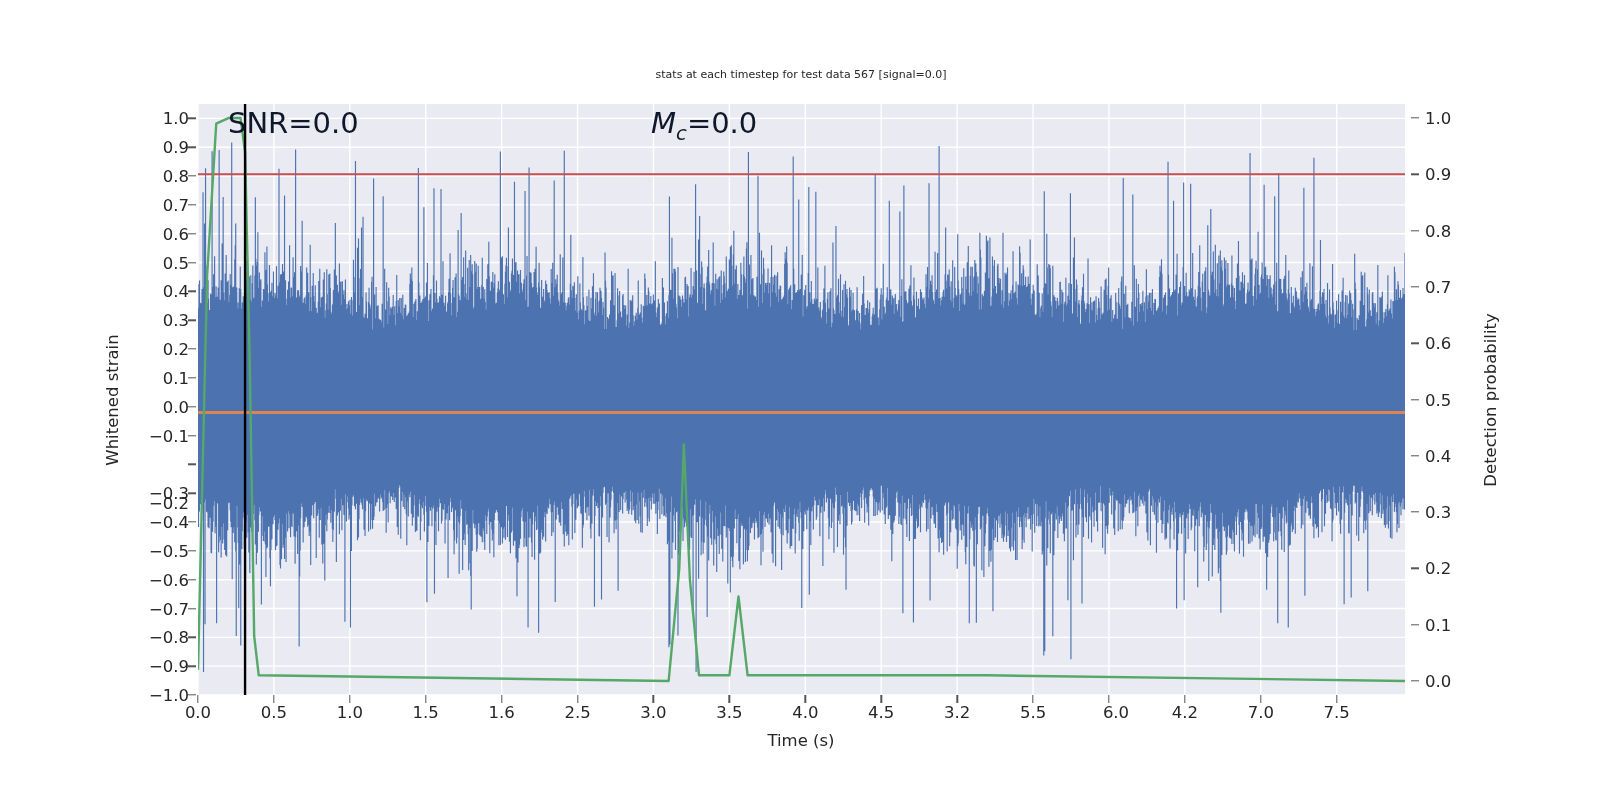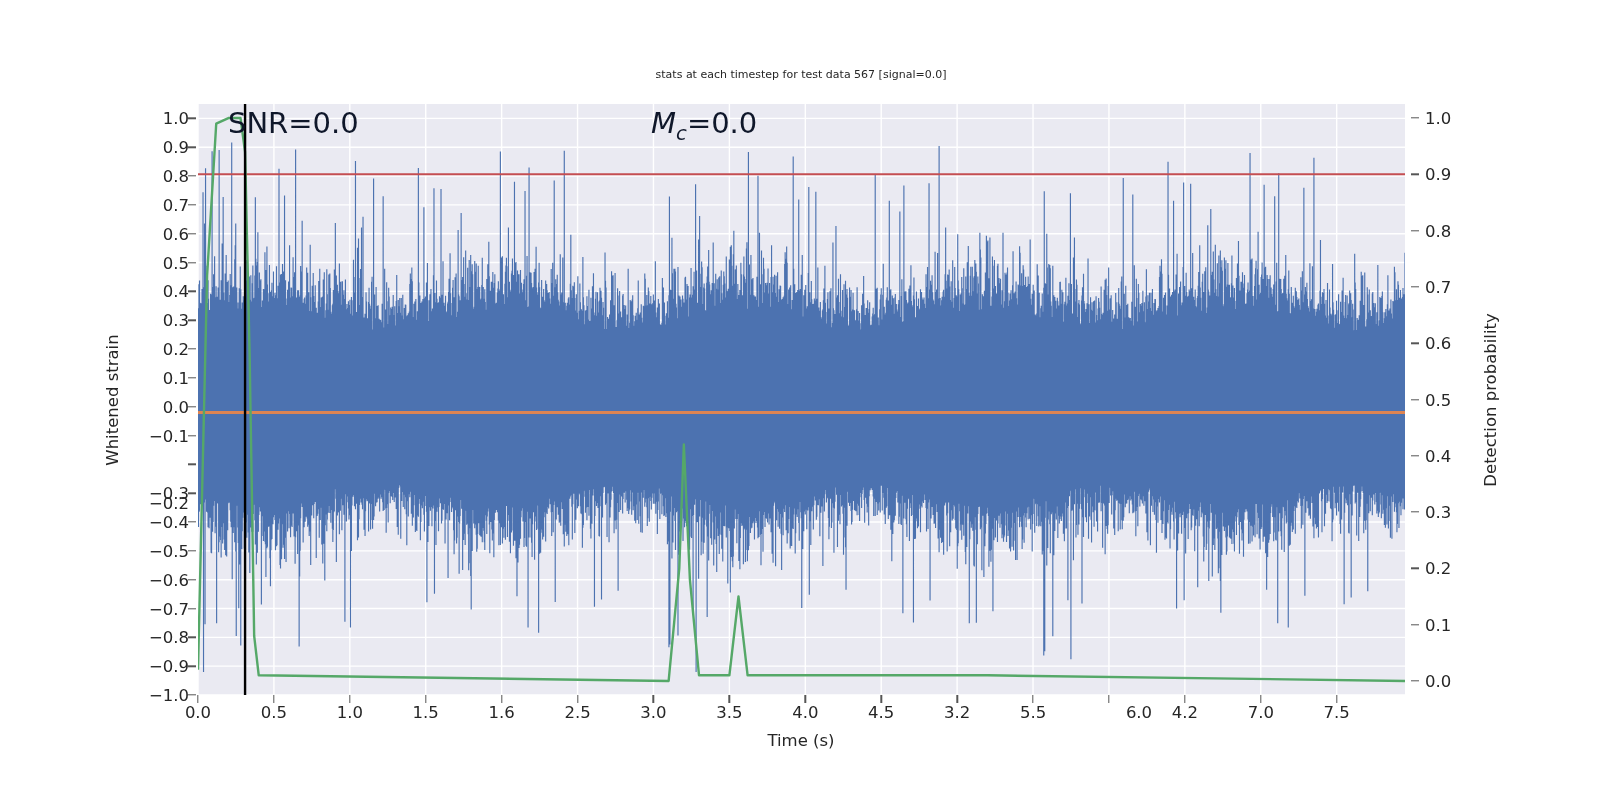--- a/index.html
+++ b/index.html
@@ -311,21 +311,21 @@
       <div class="xtick" style="left: 729.384px;">3.5</div>
       <div class="tickmark-x" style="left: 729.384px;"></div>
       <div class="xtick" style="left: 805.296px;">4.0</div>
       <div class="tickmark-x" style="left: 805.296px;"></div>
       <div class="xtick" style="left: 881.208px;">4.5</div>
       <div class="tickmark-x" style="left: 881.208px;"></div>
       <div class="xtick" style="left: 957.119px;">3.2</div>
       <div class="tickmark-x" style="left: 957.119px;"></div>
       <div class="xtick" style="left: 1033.03px;">5.5</div>
       <div class="tickmark-x" style="left: 1033.03px;"></div>
-      <div class="xtick" style="left: 1139px;">6.0</div>
+      <div class="xtick" style="left: 1116px;">6.0</div>
       <div class="tickmark-x" style="left: 1108.94px;"></div>
       <div class="xtick" style="left: 1184.86px;">4.2</div>
       <div class="tickmark-x" style="left: 1184.86px;"></div>
       <div class="xtick" style="left: 1260.77px;">7.0</div>
       <div class="tickmark-x" style="left: 1260.77px;"></div>
       <div class="xtick" style="left: 1336.68px;">7.5</div>
       <div class="tickmark-x" style="left: 1336.68px;"></div>
     </div>
 
 </div>

